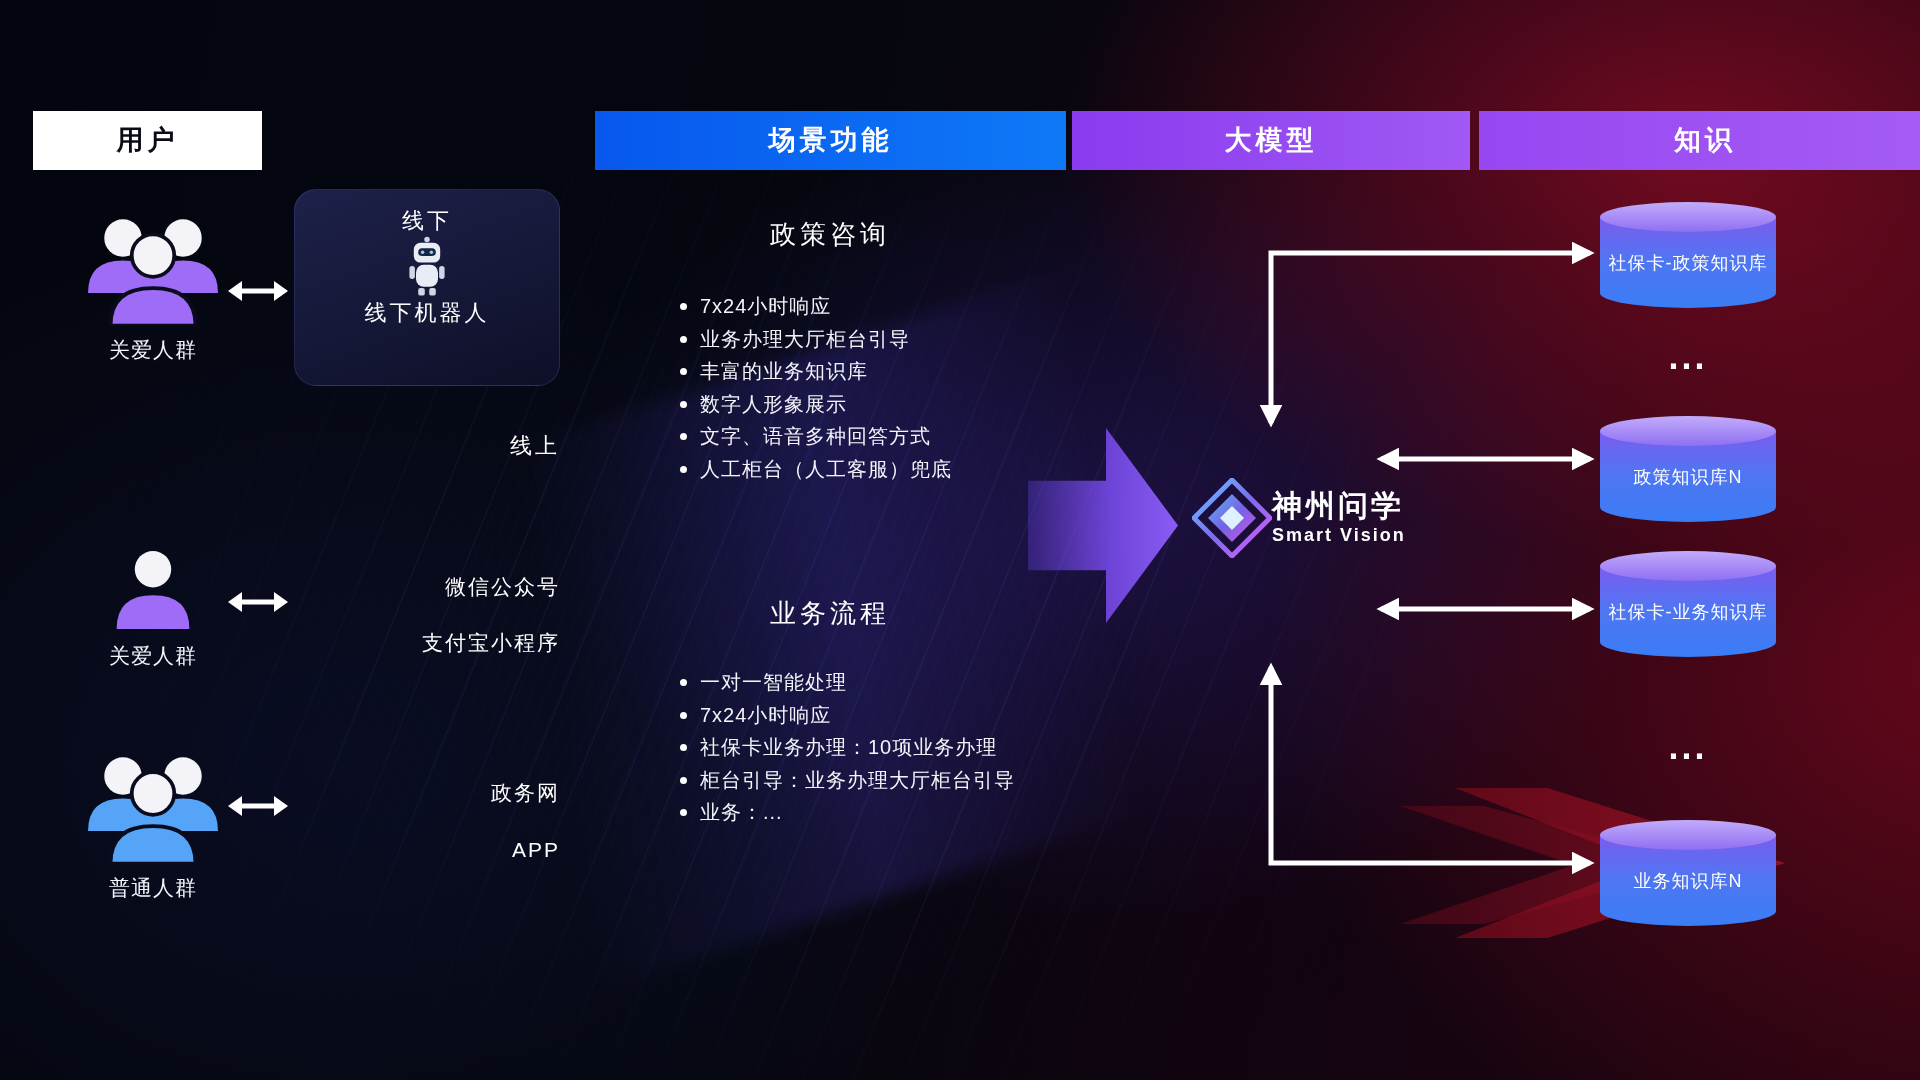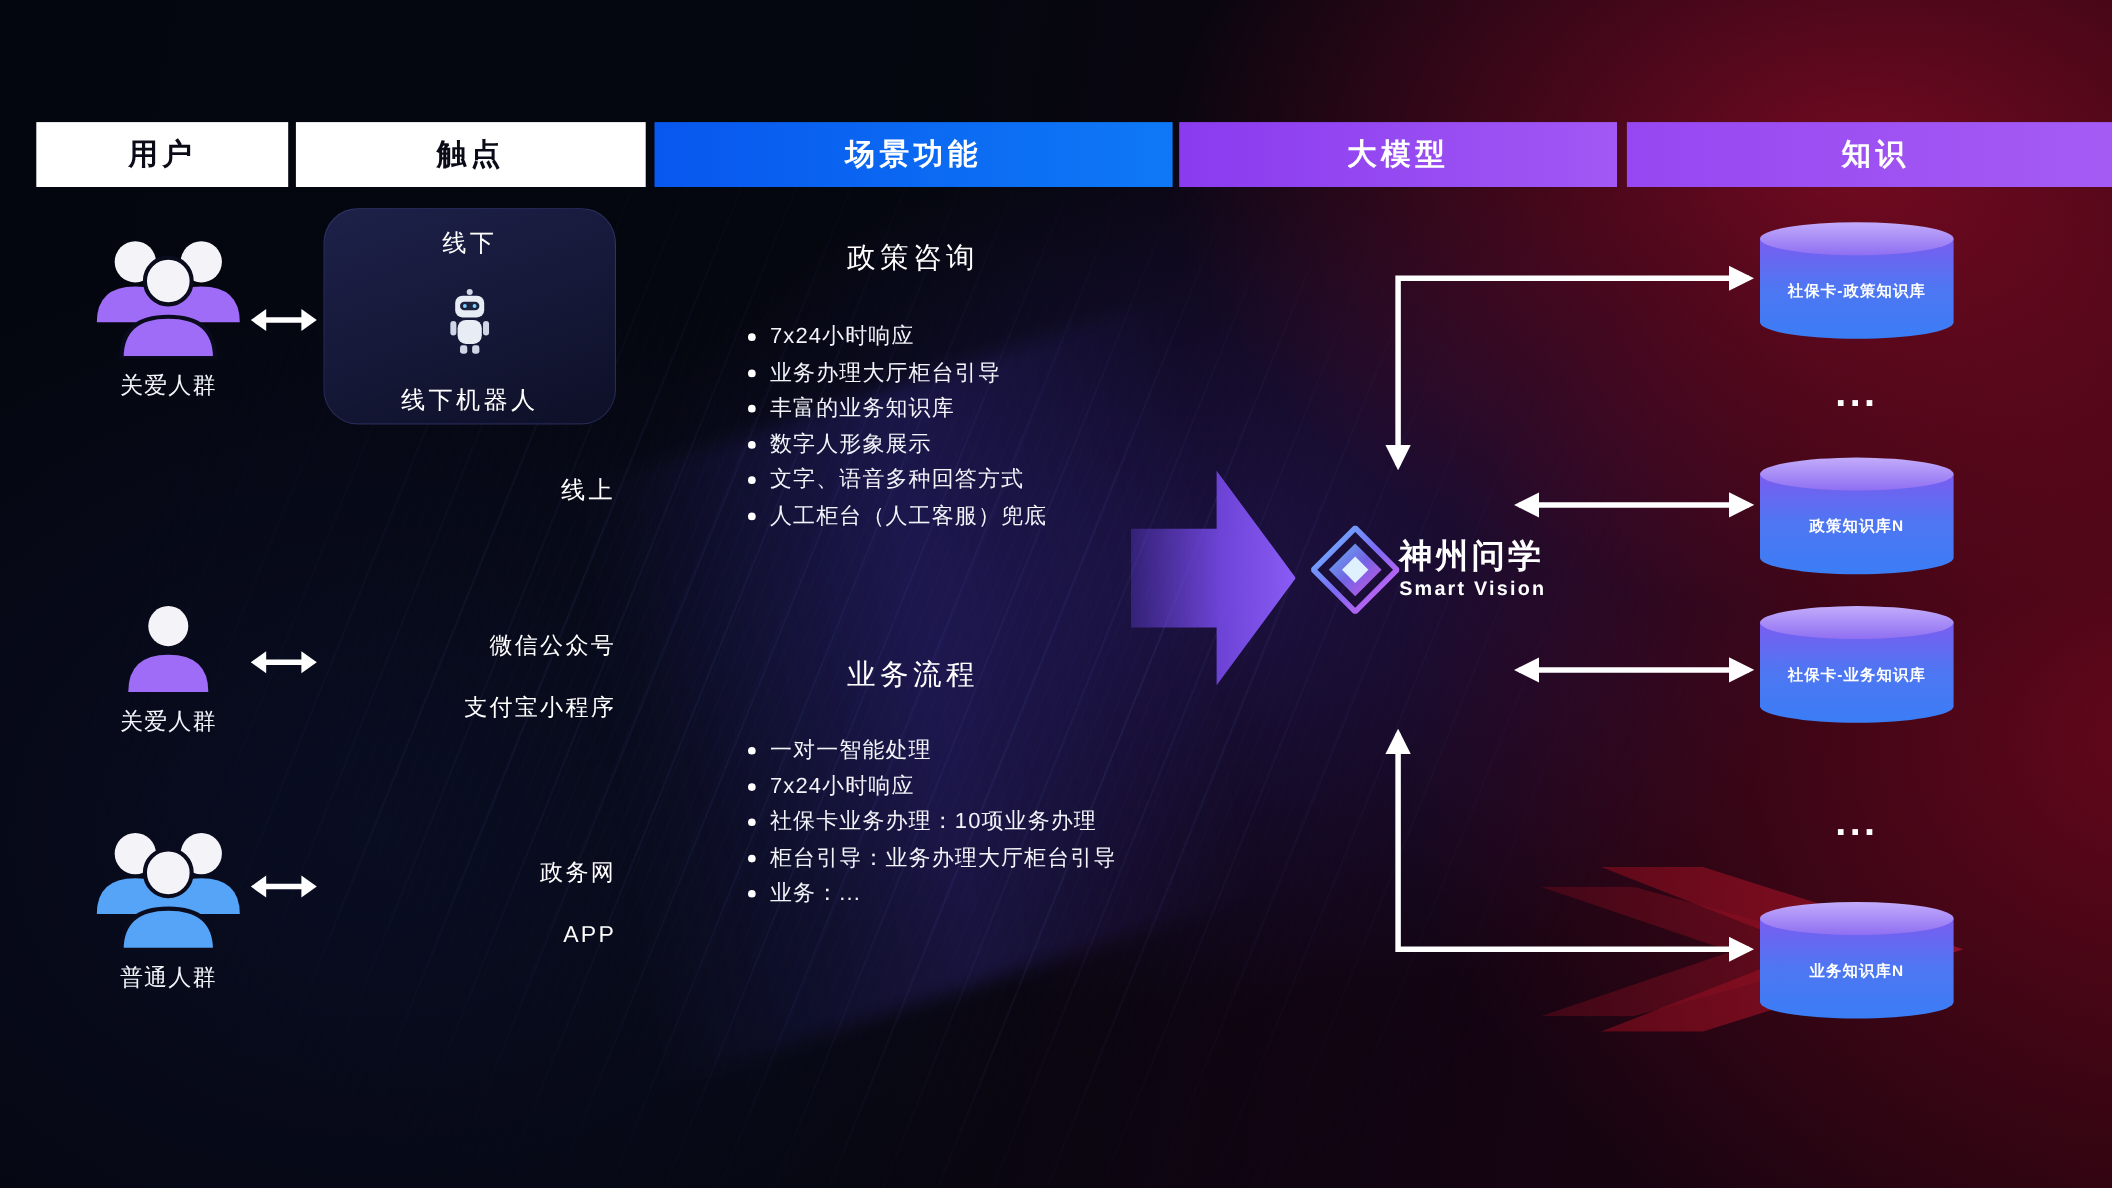--- a/index.html
+++ b/index.html
@@ -43,23 +43,23 @@
   .label { color:#f2f4fa; }
 
   
   .user-block { position:absolute; width:190px; text-align:center; }
   .user-block svg { display:block; margin:0 auto; }
   .user-label { margin-top:10px; font-size:21px; letter-spacing:1px; }
   .lr-arrow { position:absolute; width:64px; height:30px; }
 
   
   .offline-card { position:absolute; left:294px; top:189px; width:266px; height:197px;
-    border-radius:32px; background:linear-gradient(160deg, rgba(32,36,78,.92), rgba(15,17,42,.92));
+    border-radius:22px; background:linear-gradient(160deg, rgba(32,36,78,.92), rgba(15,17,42,.92));
     border:1px solid rgba(130,140,255,.18); display:flex; flex-direction:column;
-    align-items:center; justify-content:space-between; padding:16px 10px 6px; }
+    align-items:center; padding:16px 10px 6px; }
   .tp-title { font-size:22px; letter-spacing:3px; }
   .tp-text { position:absolute; left:294px; width:266px; text-align:right; font-size:21px; letter-spacing:2px; }
 
   
   .scene-heading { position:absolute; left:595px; width:470px; text-align:center;
     font-size:26px; letter-spacing:4px; font-weight:500; }
   ul.features { position:absolute; left:676px; list-style:none; }
   ul.features li { position:relative; padding-left:24px; font-size:20px; line-height:32.5px;
     color:#f2f4fa; letter-spacing:1px; white-space:nowrap; }
   ul.features li::before { content:""; position:absolute; left:4px; top:13px; width:7px; height:7px;
@@ -77,37 +77,36 @@
 
   
   .db { position:absolute; left:1600px; width:176px; height:106px; z-index:3; }
   .db-top { position:absolute; top:0; left:0; right:0; height:30px; border-radius:50%;
     background:linear-gradient(180deg,#c2abfb,#8f6ff2); z-index:2; }
   .db-body { position:absolute; top:15px; left:0; right:0; bottom:0;
     background:linear-gradient(180deg,#7b5cf0 0%,#4f76f2 48%,#3a7df5 100%);
     border-radius:0 0 88px 88px / 0 0 15px 15px; }
   .db-label { position:absolute; z-index:3; left:8px; right:8px; top:22px; bottom:4px;
     display:flex; align-items:center; justify-content:center; text-align:center;
-    font-size:14px; line-height:1.3; letter-spacing:1px;font-weight:bold; }
+    font-size:18px; line-height:1.3; letter-spacing:1px; }
   .dots { position:absolute; left:1600px; width:176px; text-align:center;
     font-size:36px; font-weight:bold; letter-spacing:3px; z-index:3; }
 
   .connectors { position:absolute; left:1150px; top:180px; z-index:2; }
 </style>
 </head>
 <body>
 
 <div class="stage">
   <div class="streaks"></div>
   <div class="glow-band"></div>
   <div class="red-chevron chev1"></div>
   <div class="red-chevron chev2"></div>
 
   <div class="hdr hdr-white" style="left:33px;width:229px">用户</div>
-  <div class="hdr hdr-white" style="left:269px;width:318px">触点</div>
   <div class="hdr hdr-blue" style="left:595px;width:471px">场景功能</div>
   <div class="hdr hdr-purple1" style="left:1072px;width:398px">大模型</div>
   <div class="hdr hdr-purple2" style="left:1479px;width:452px">知识</div>
 
   <div class="user-block" style="left:58px;top:210px">
     <svg width="150" height="116" viewBox="0 0 120 92">
       <circle cx="36" cy="22" r="15" fill="#f3f3f8"></circle>
       <circle cx="84" cy="22" r="15" fill="#f3f3f8"></circle>
       <path d="M8 66 q0-26 28-26 q28 0 28 26 z" fill="#9f6cf7"></path>
       <path d="M56 66 q0-26 28-26 q28 0 28 26 z" fill="#9f6cf7"></path>

